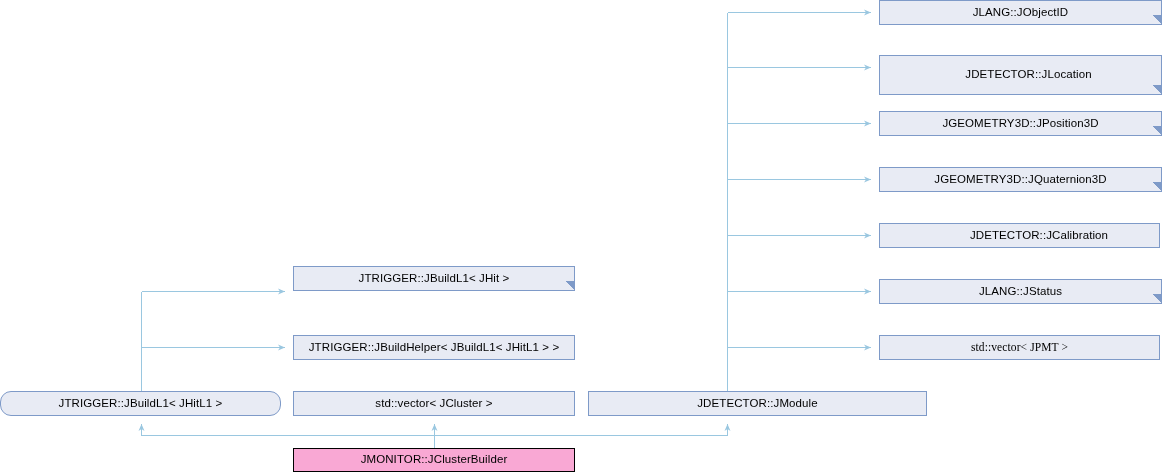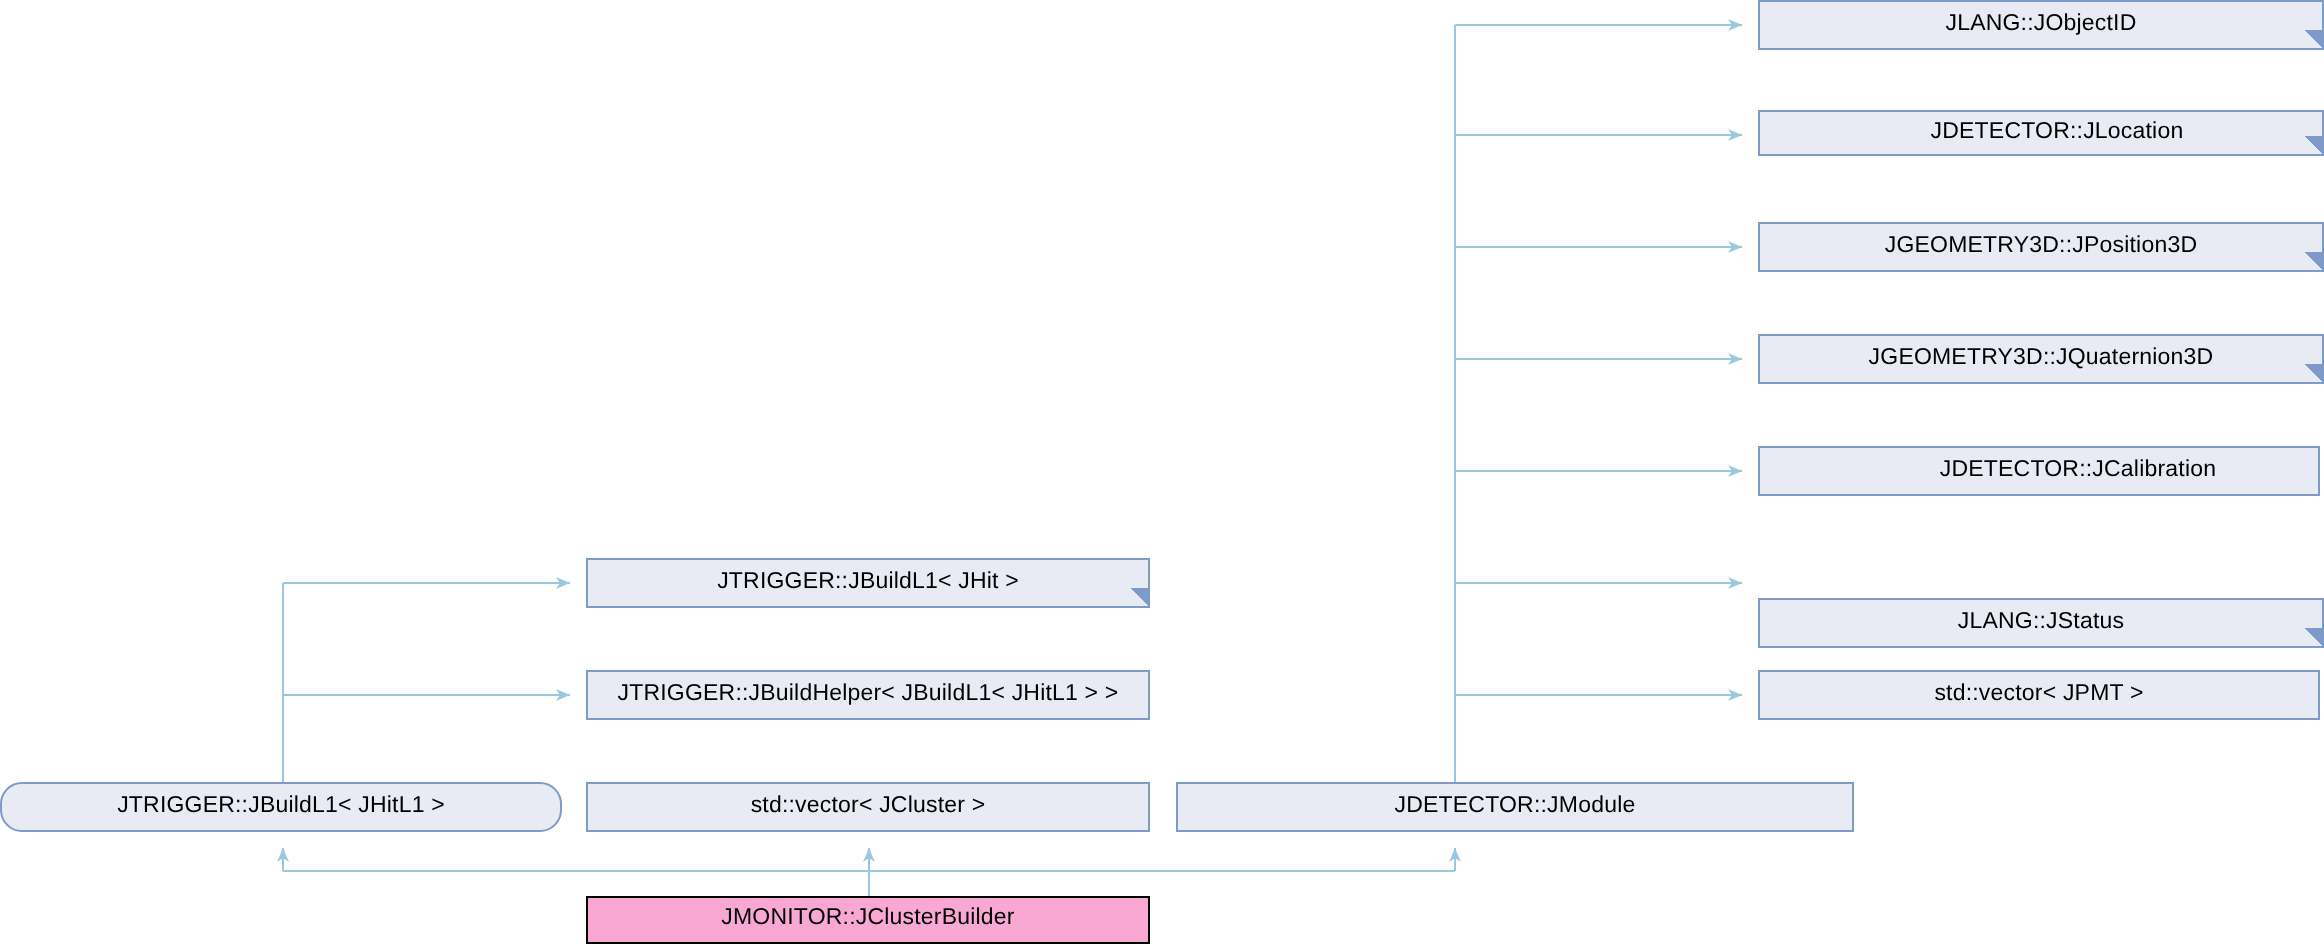--- a/index.html
+++ b/index.html
@@ -96,43 +96,43 @@
       <path d="M727.5,435.5 L727.5,424" marker-end="url(#arr-up)"></path>
       <path d="M434.5,448 L434.5,424" marker-end="url(#arr-up)"></path>
     </g>
   </svg>
 
   <div id="node-layer">
       <div class="node normal" style="left: 879px; top: 0px; width: 283px; height: 25px;">
         <span class="node-label">JLANG::JObjectID</span>
         <span class="fold"></span>
       </div>
-      <div class="node normal" style="left: 879px; top: 55px; width: 283px; height: 23px; padding-left: 16px;">
+      <div class="node normal" style="left: 879px; top: 55px; width: 283px; height: 40px; padding-left: 16px;">
         <span class="node-label">JDETECTOR::JLocation</span>
         <span class="fold"></span>
       </div>
       <div class="node normal" style="left: 879px; top: 111px; width: 283px; height: 25px;">
         <span class="node-label">JGEOMETRY3D::JPosition3D</span>
         <span class="fold"></span>
       </div>
       <div class="node normal" style="left: 879px; top: 167px; width: 283px; height: 25px;">
         <span class="node-label">JGEOMETRY3D::JQuaternion3D</span>
         <span class="fold"></span>
       </div>
       <div class="node normal" style="left: 879px; top: 223px; width: 281px; height: 25px; padding-left: 39px;">
         <span class="node-label">JDETECTOR::JCalibration</span>
       </div>
-      <div class="node normal" style="left: 879px; top: 279px; width: 283px; height: 25px; margin-top: 20px;">
+      <div class="node normal" style="left: 879px; top: 279px; width: 283px; height: 25px;">
         <span class="node-label">JLANG::JStatus</span>
         <span class="fold"></span>
       </div>
-      <div class="node normal" style="left: 879px; top: 335px; width: 281px; height: 25px;">
+      <div class="node normal" style="left: 879px; top: 335px; width: 281px; height: 25px; font-family: Liberation Serif, serif;">
         <span class="node-label">std::vector&lt; JPMT &gt;</span>
       </div>
-      <div class="node normal" style="left: 293px; top: 279px; width: 282px; height: 25px;">
+      <div class="node normal" style="left: 293px; top: 266px; width: 282px; height: 25px;">
         <span class="node-label">JTRIGGER::JBuildL1&lt; JHit &gt;</span>
         <span class="fold"></span>
       </div>
       <div class="node normal" style="left: 293px; top: 335px; width: 282px; height: 25px;">
         <span class="node-label">JTRIGGER::JBuildHelper&lt; JBuildL1&lt; JHitL1 &gt; &gt;</span>
       </div>
       <div class="node normal" style="left: 0px; top: 391px; width: 281px; height: 25px; border-radius: 11px;">
         <span class="node-label">JTRIGGER::JBuildL1&lt; JHitL1 &gt;</span>
       </div>
       <div class="node normal" style="left: 293px; top: 391px; width: 282px; height: 25px;">

